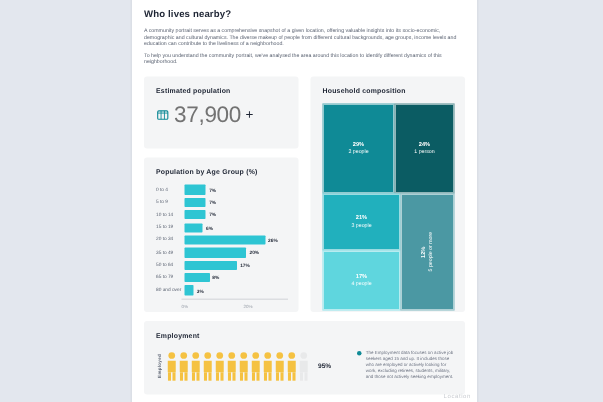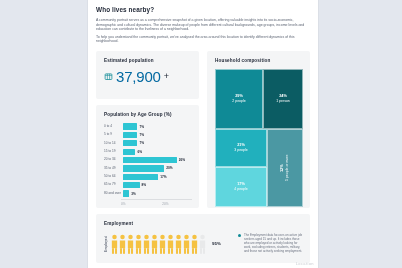--- a/index.html
+++ b/index.html
@@ -35,21 +35,21 @@
   }
   .card-title{
     font-size:4.6px;line-height:6px;font-weight:bold;color:#1d2433;
     margin:0 0 5px 0;letter-spacing:.15px;
   }
   
   .pop-card{height:48px;}
   .pop-value-row{display:flex;align-items:center;gap:3px;margin-top:3px;}
   .pop-icon{width:9px;height:9px;flex:0 0 auto;display:block;}
   .pop-number{
-    font-size:15px;line-height:15px;color:#0369a1;font-weight:normal;
+    font-size:15px;line-height:15px;color:#737373;font-weight:normal;
     letter-spacing:-.2px;
   }
   .pop-plus{font-size:9px;color:#1d2433;line-height:15px;}
   
   .age-card{height:103px;margin-top:6px;}
   .age-chart{display:flex;flex-direction:column;gap:1.2px;}
   .age-row{display:flex;align-items:center;height:7.2px;}
   .age-label{
     width:17px;flex:0 0 17px;font-size:3.2px;line-height:3.6px;color:#5b6372;
     padding-right:2px;text-align:left;

